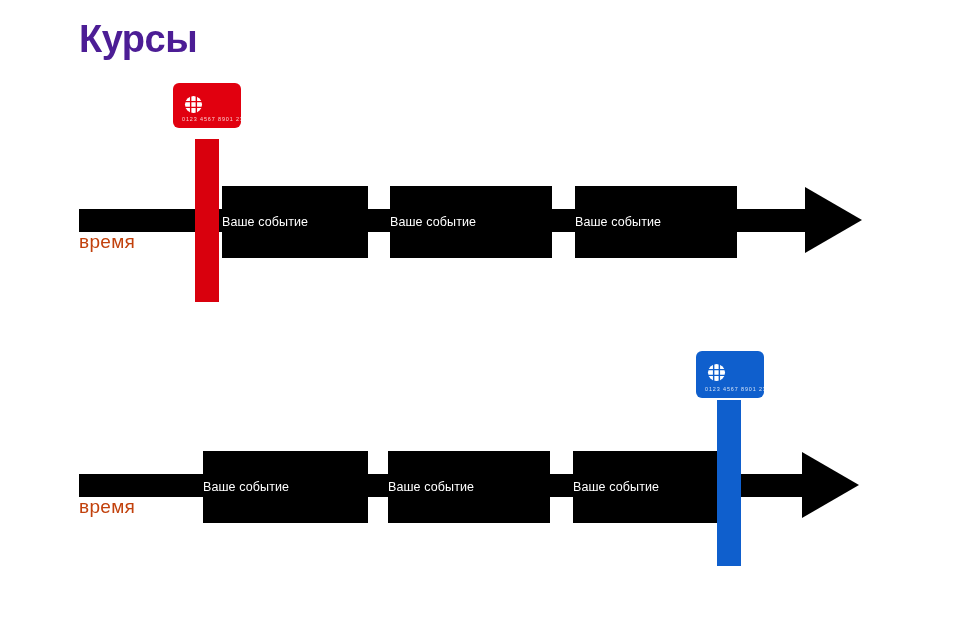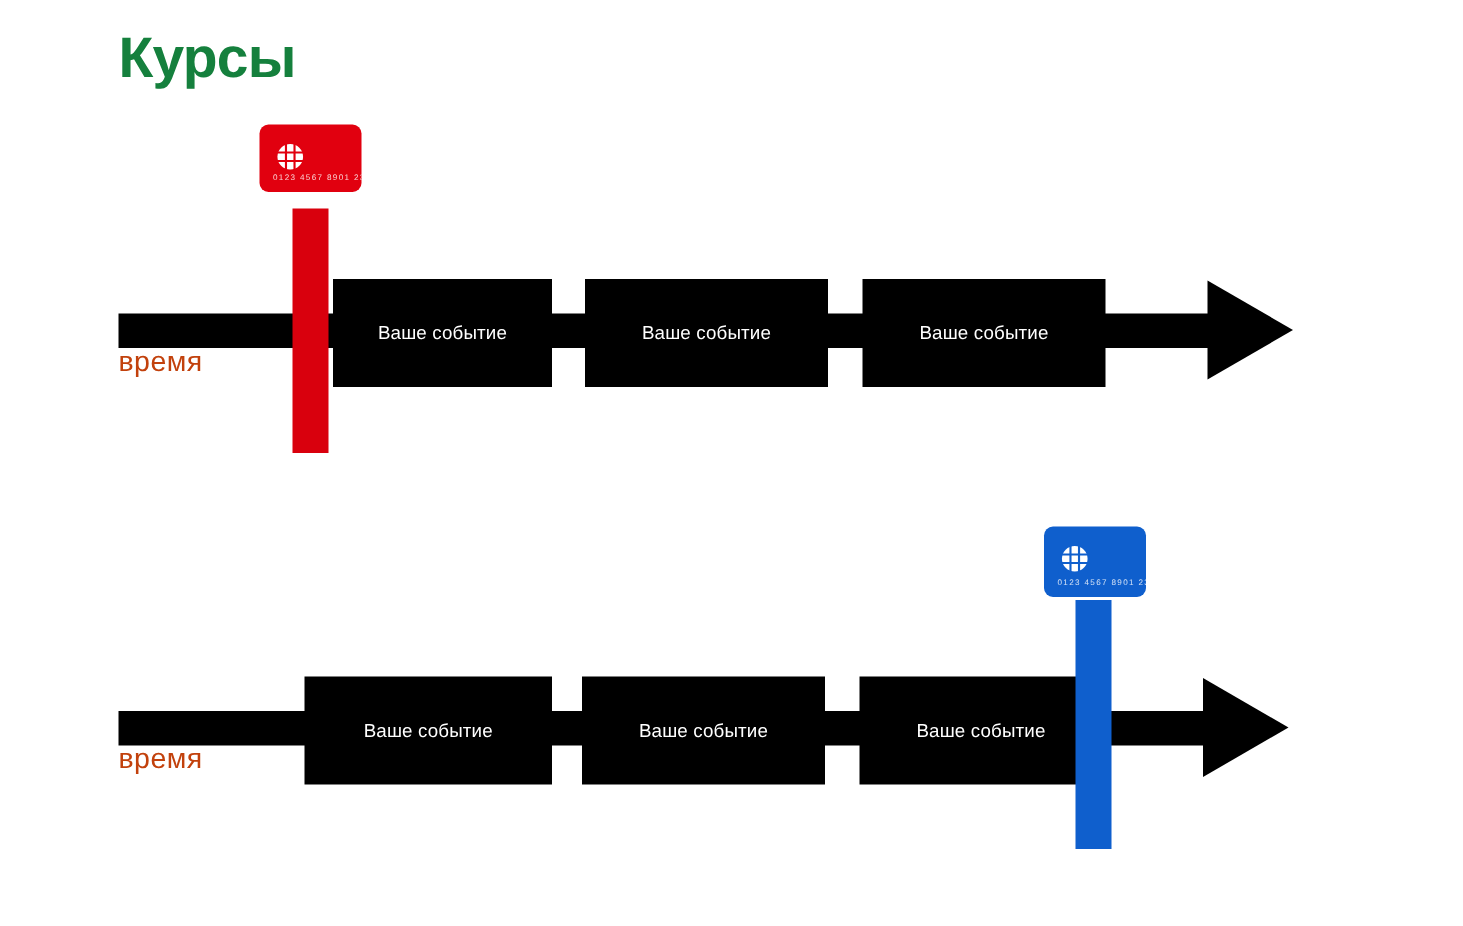--- a/index.html
+++ b/index.html
@@ -15,21 +15,21 @@
     font-family: "Liberation Sans", sans-serif;
     -webkit-font-smoothing: antialiased;
   }
 
   #page-title {
     position: absolute;
     left: 79px;
     top: 19px;
     font-size: 38px;
     font-weight: bold;
-    color: #15803d;
+    color: #4c1d95;
     letter-spacing: -0.5px;
     line-height: 1.1;
   }
 
   
   .timeline {
     position: absolute;
     left: 0;
     top: 0;
     width: 975px;
@@ -57,21 +57,20 @@
     color: #c2410c;
     letter-spacing: 0.3px;
     white-space: nowrap;
   }
 
   .event-box {
     position: absolute;
     background: #000000;
     display: flex;
     align-items: center;
-    justify-content: center;
   }
 
   .event-box span {
     color: #ffffff;
     font-size: 12.5px;
     letter-spacing: 0.1px;
     white-space: nowrap;
   }
 
   .marker-bar {

